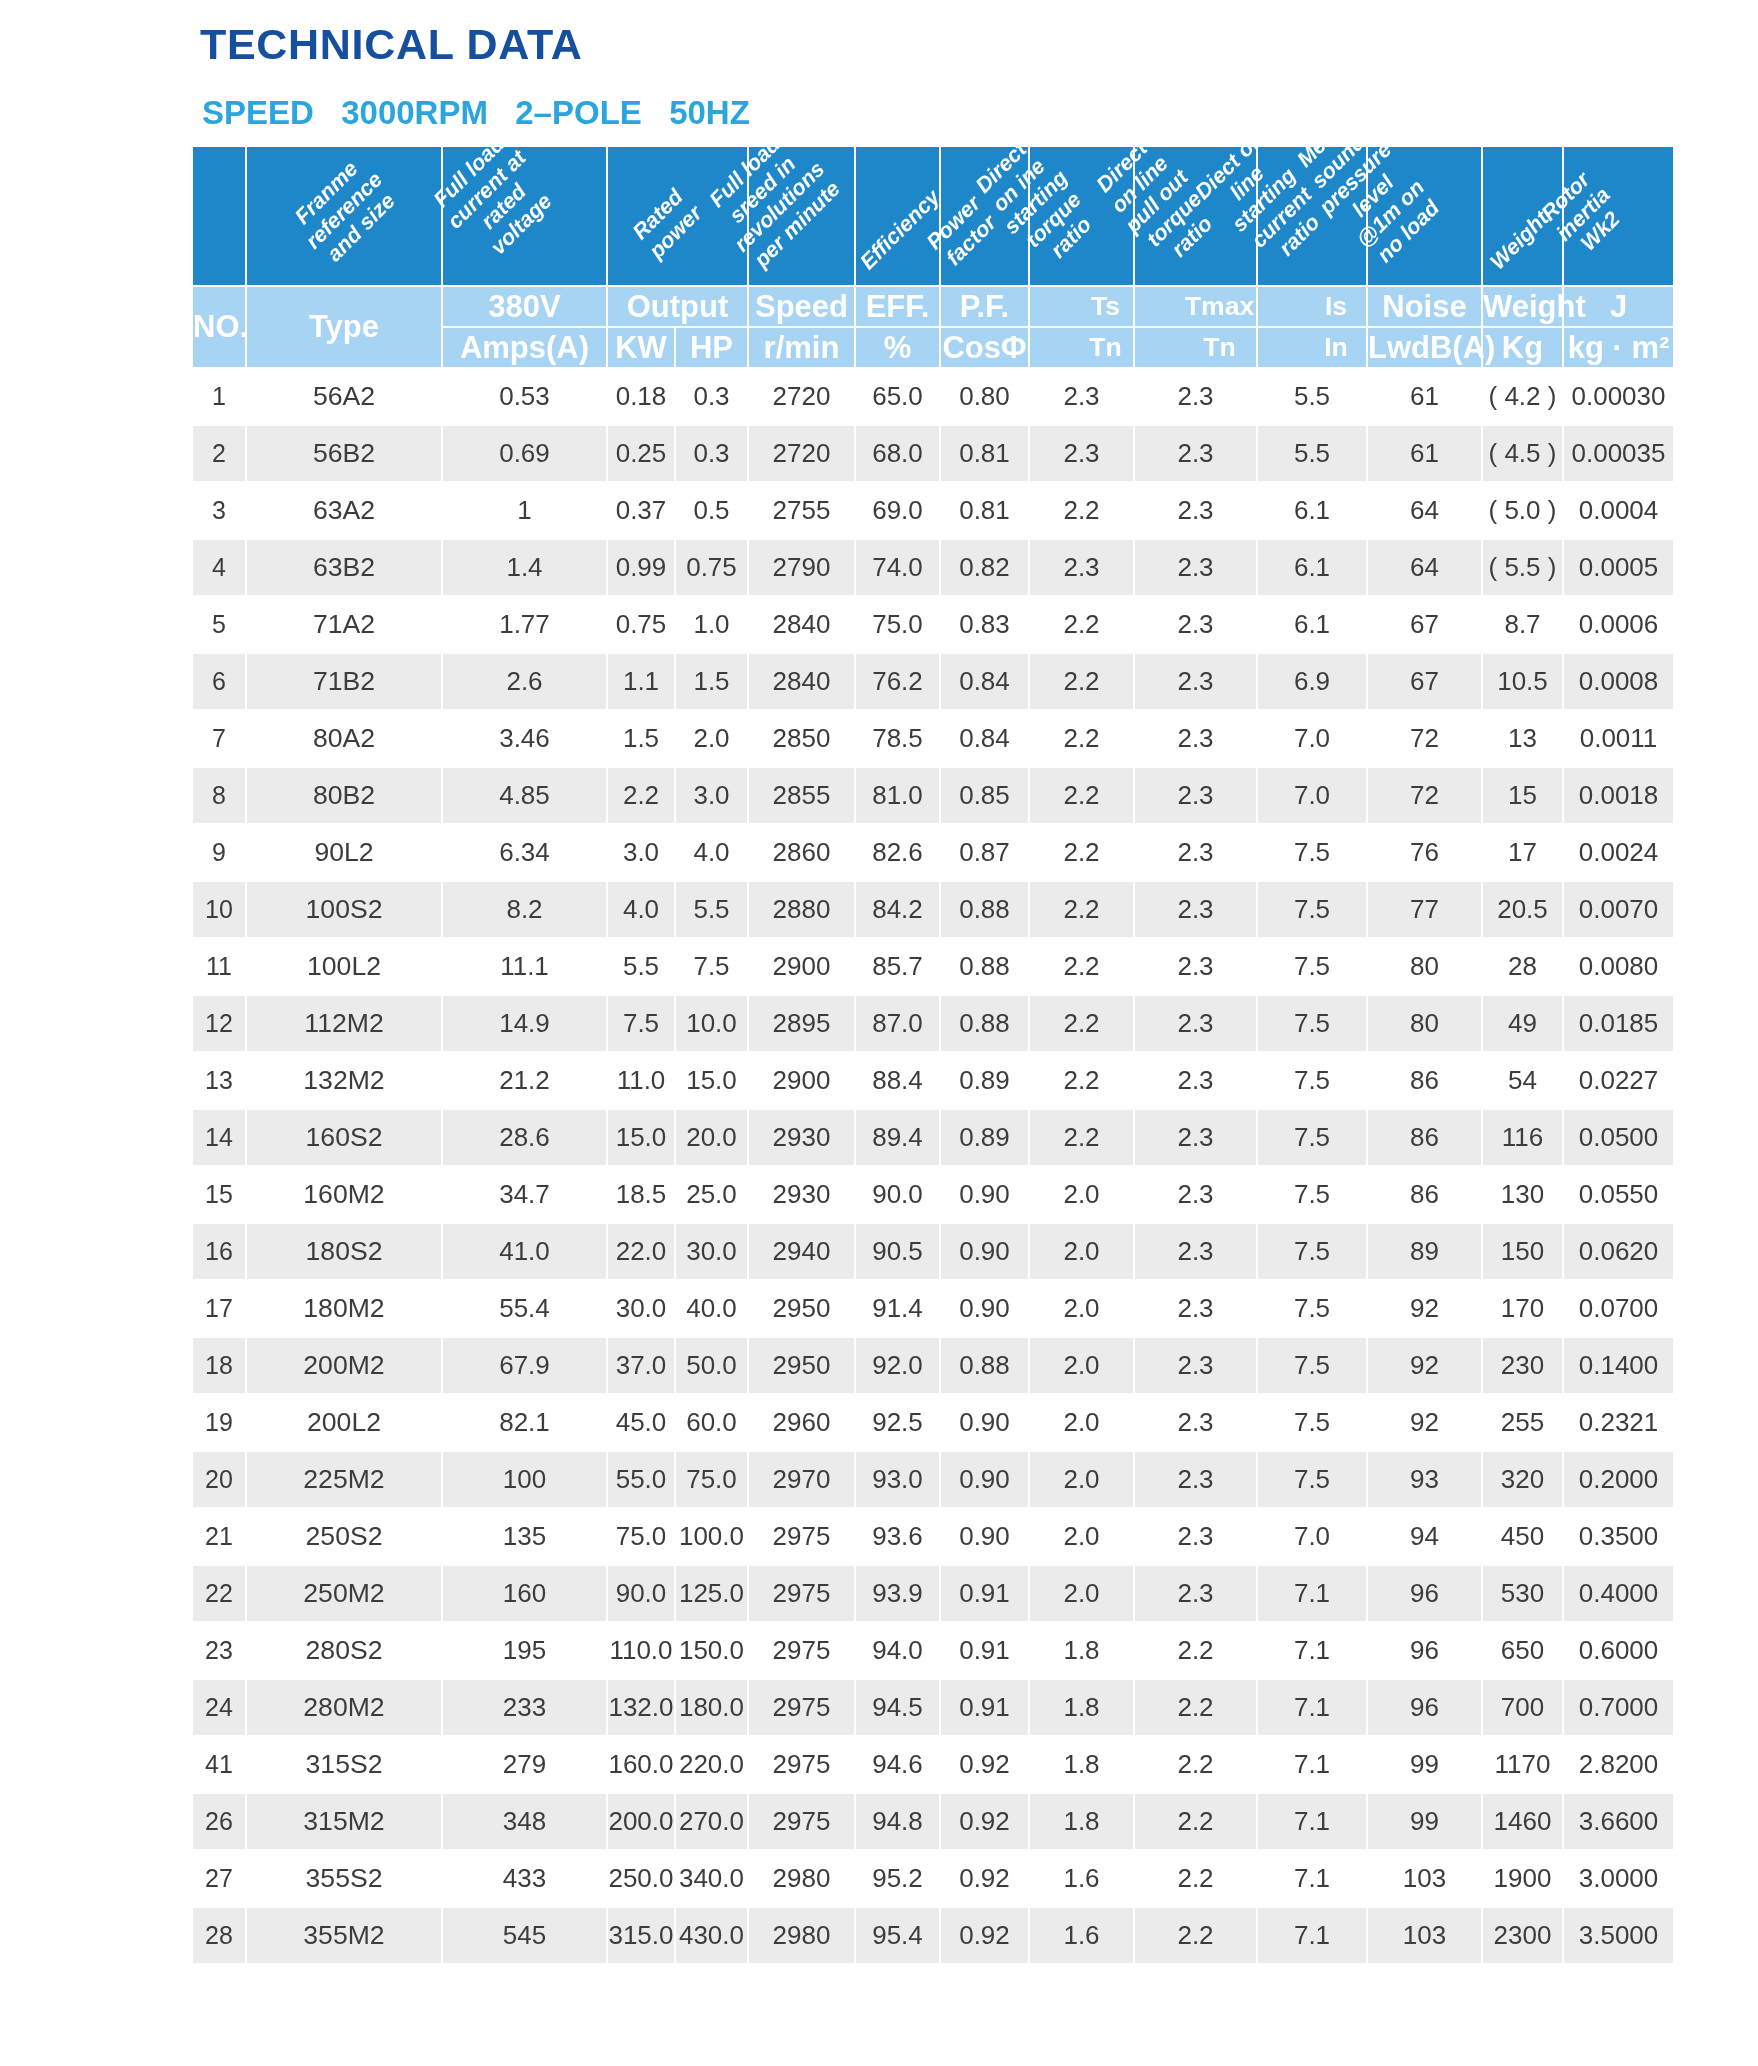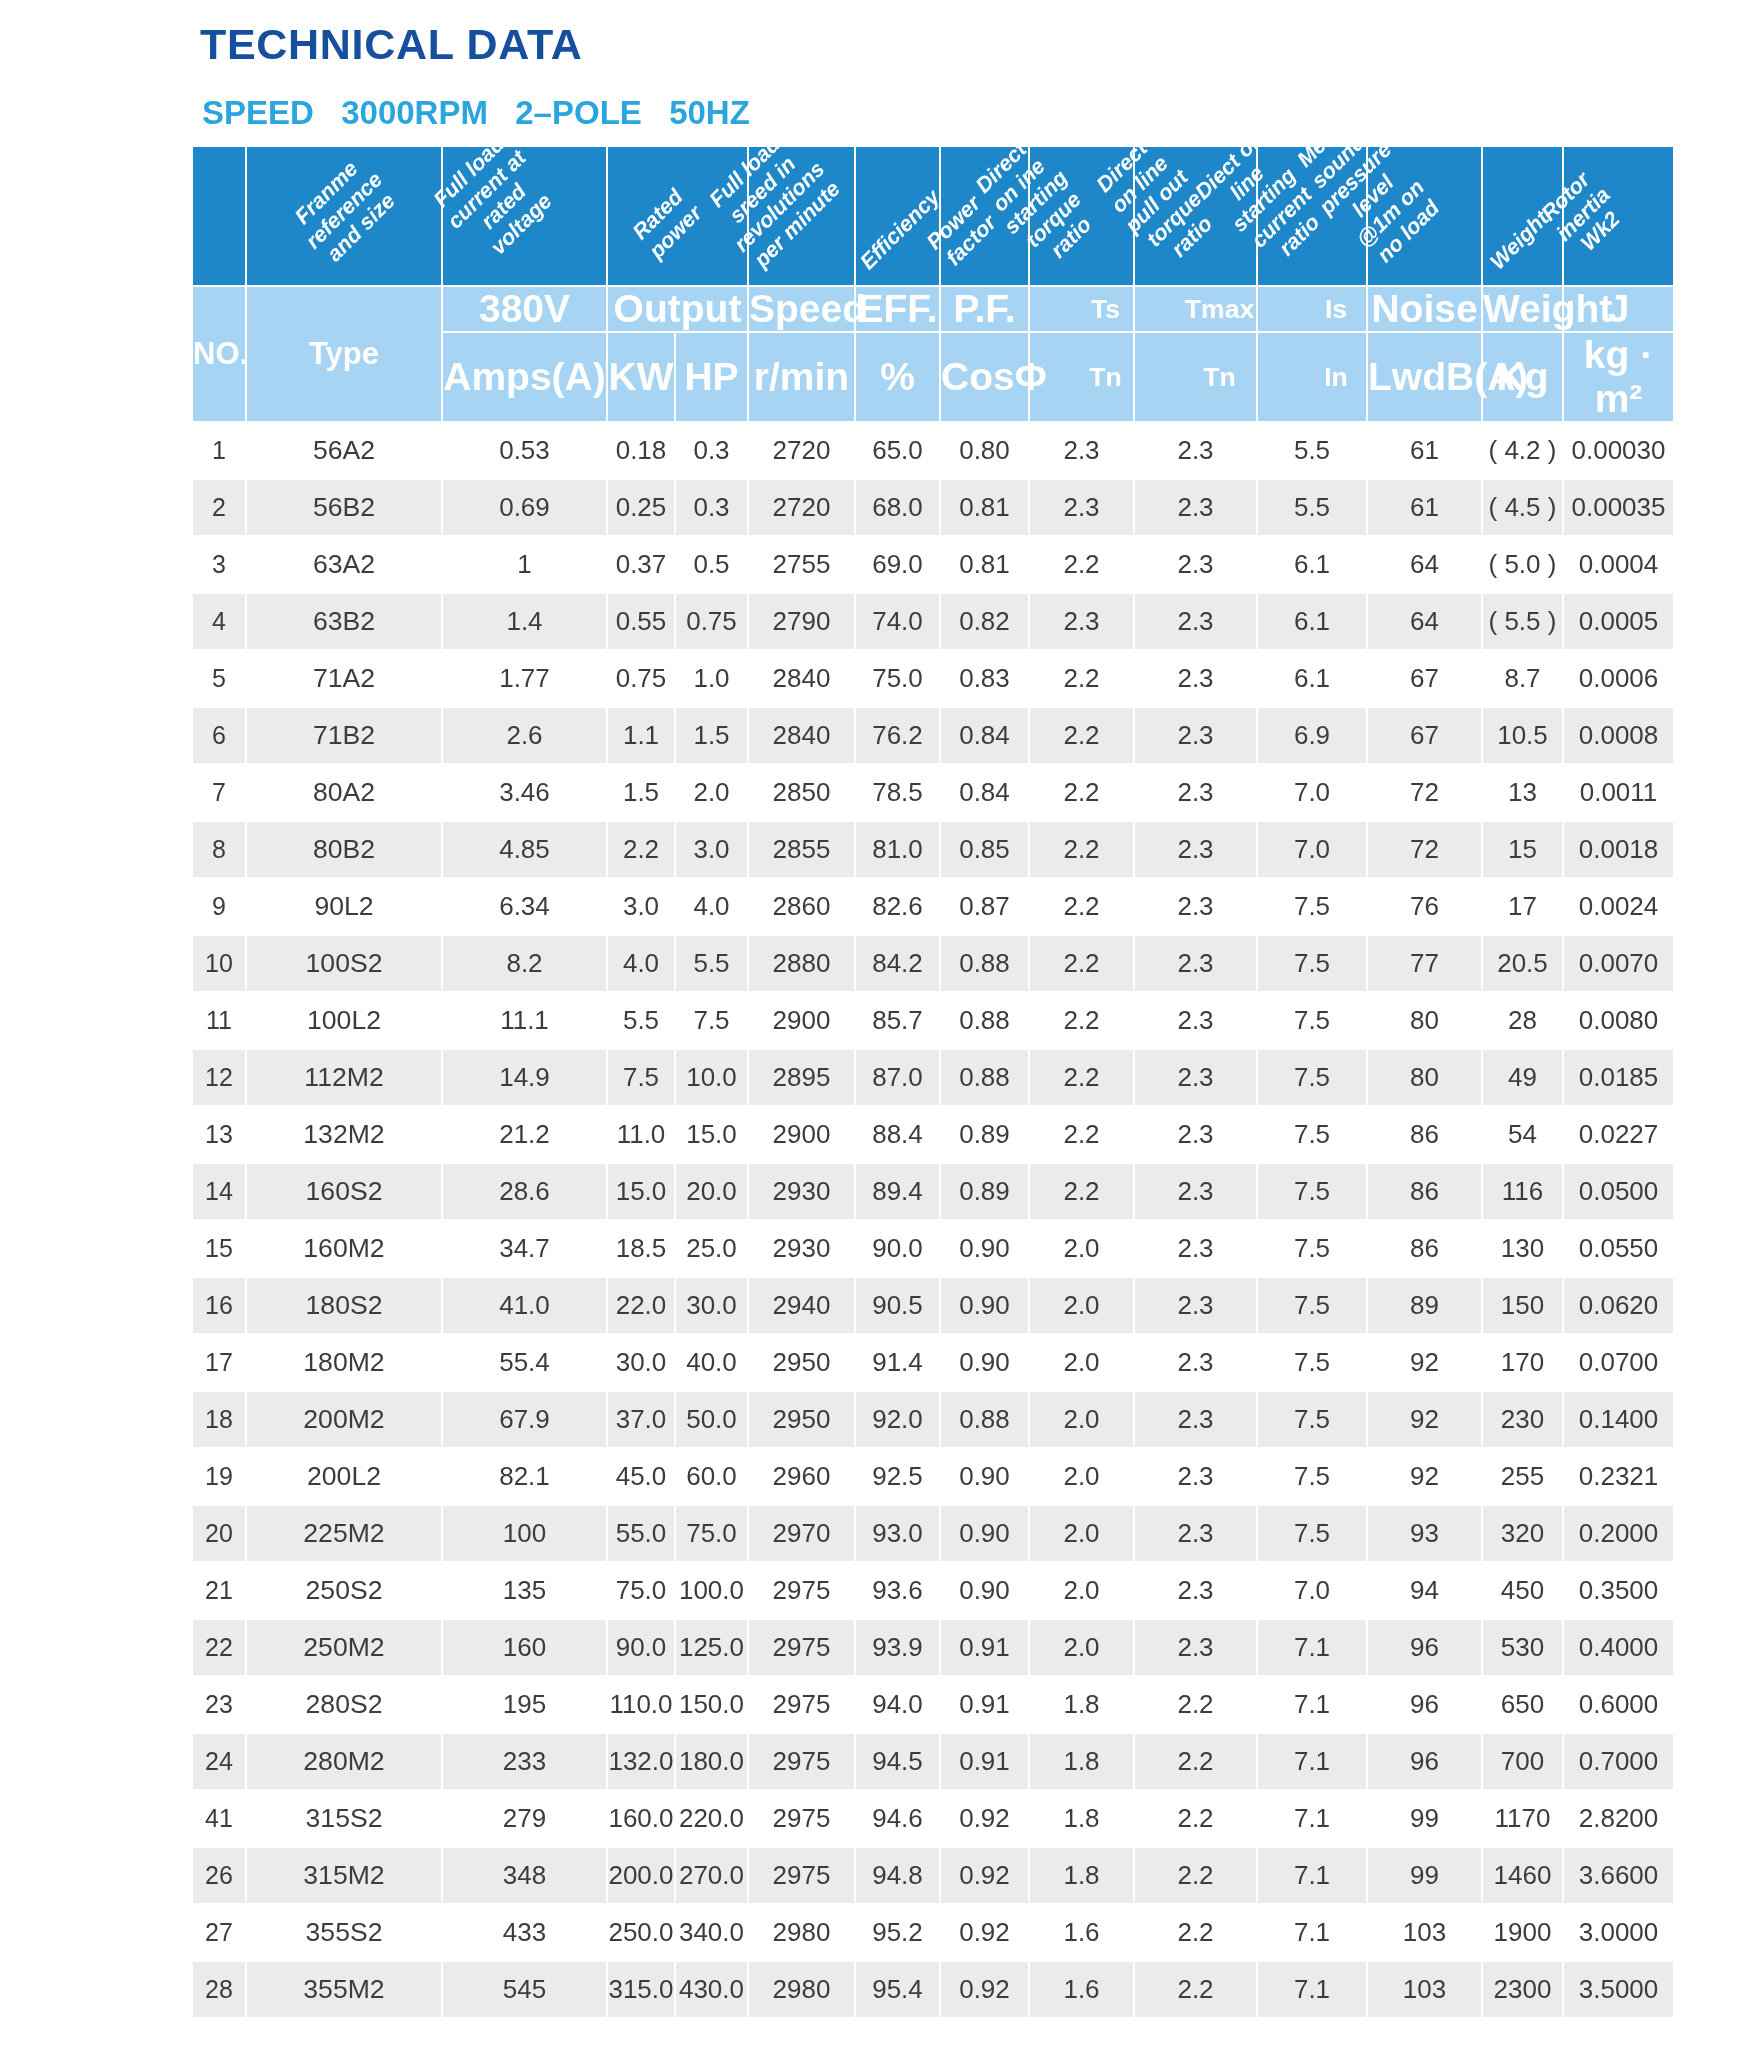--- a/index.html
+++ b/index.html
@@ -84,21 +84,21 @@
     font-style: italic;
     font-size: 21.7px;
     line-height: 1.14;
   }
 
   
   th.sub {
     background: #a6d4f2;
     color: #ffffff;
     font-weight: bold;
-    font-size: 39px;
+    font-size: 31px;
     height: 41px;
   }
   th.sub.small { font-size: 26.6px; padding-left: 48px; }
   th.sub.big   { font-size: 31px; }
 
   
   tbody td {
     height: 57px;
     font-size: 26px;
     color: #3c3c3c;
@@ -262,21 +262,21 @@
           <td class="c-tmax">2.3</td>
           <td class="c-is">6.1</td>
           <td class="c-noise">64</td>
           <td class="c-weight">( 5.0 )</td>
           <td class="c-j">0.0004</td>
         </tr>
         <tr>
           <td class="c-no">4</td>
           <td class="c-type">63B2</td>
           <td class="c-amps">1.4</td>
-          <td class="c-kw">0.55</td>
+          <td class="c-kw">0.99</td>
           <td class="c-hp">0.75</td>
           <td class="c-speed">2790</td>
           <td class="c-eff">74.0</td>
           <td class="c-pf">0.82</td>
           <td class="c-ts">2.3</td>
           <td class="c-tmax">2.3</td>
           <td class="c-is">6.1</td>
           <td class="c-noise">64</td>
           <td class="c-weight">( 5.5 )</td>
           <td class="c-j">0.0005</td>

